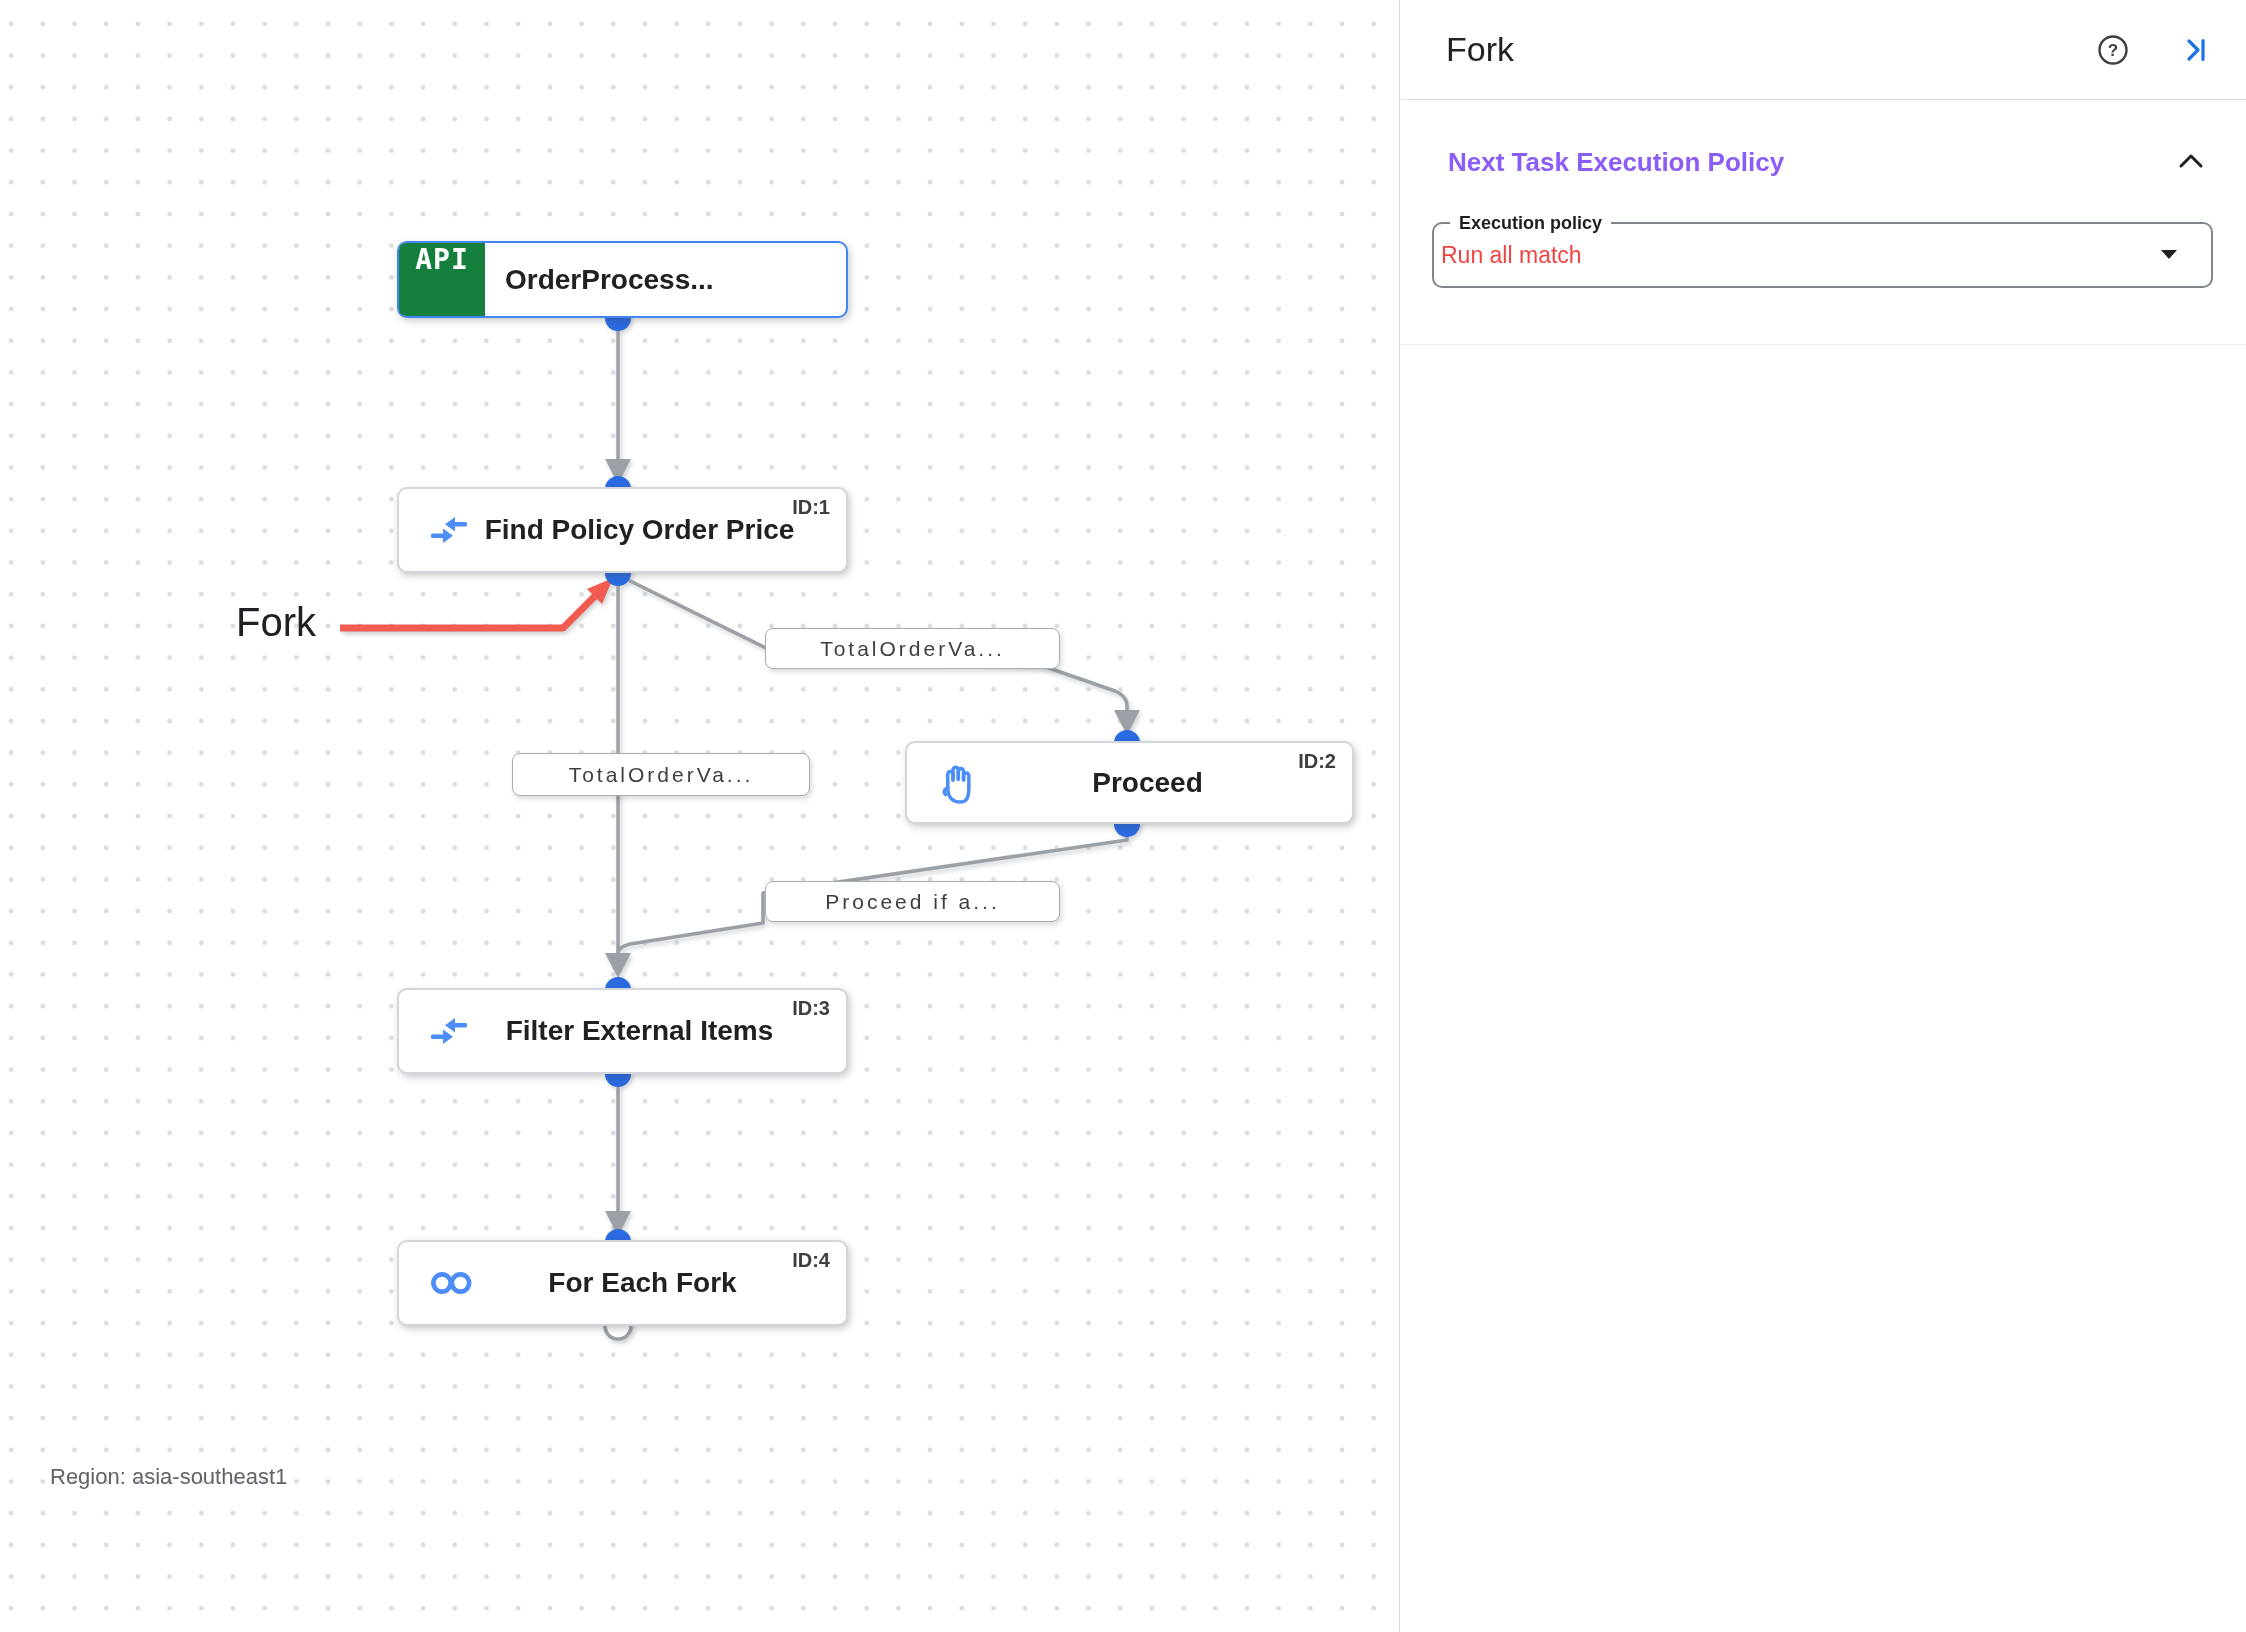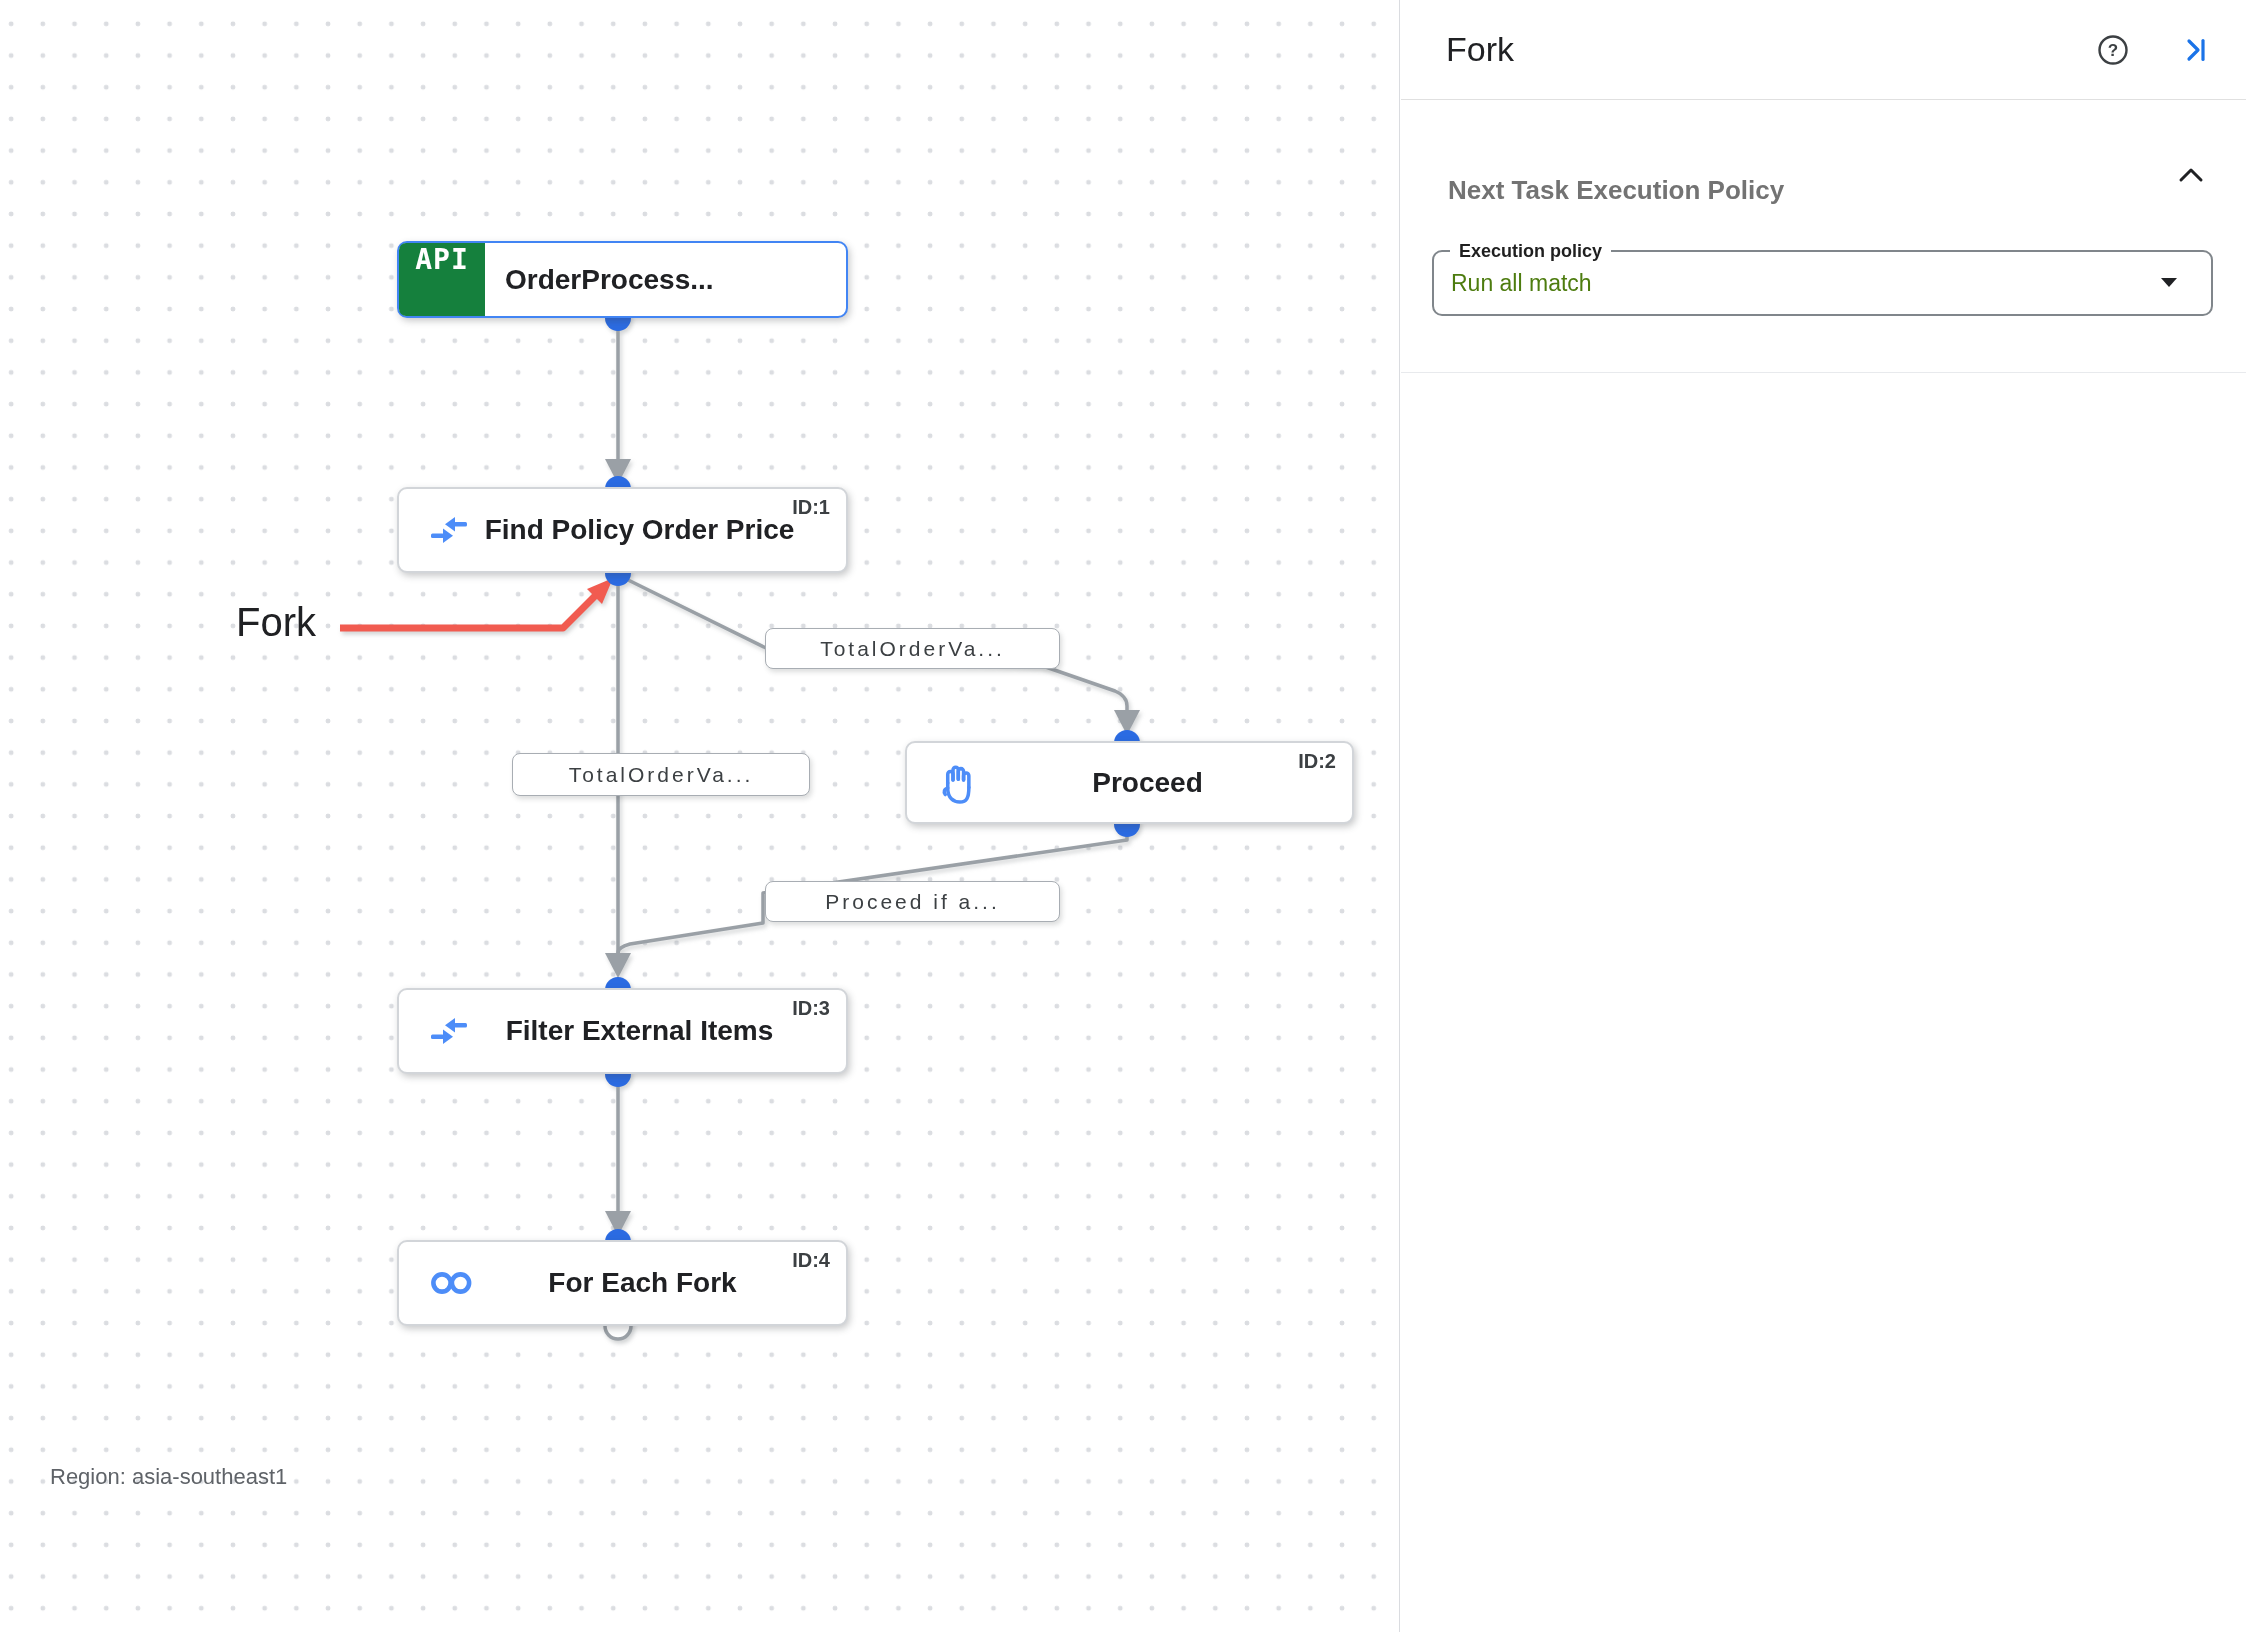--- a/index.html
+++ b/index.html
@@ -41,31 +41,31 @@
   .region-label { position:absolute; left:50px; top:1464px; font-size:22px; color:#5f6368; }
 
   
   .panel { position:absolute; left:1401px; top:0; width:845px; height:1632px; background:#fff; }
   .panel-header { position:relative; height:100px; border-bottom:1px solid #e0e0e0; display:flex; align-items:center; }
   .panel-title { font-size:34px; color:#202124; margin-left:45px; }
   .panel-header .icons { position:absolute; right:34px; display:flex; align-items:center; gap:48px; }
   .icon-btn { width:34px; height:34px; display:flex; align-items:center; justify-content:center; cursor:pointer; background:none; border:none; }
 
   .section-header { position:relative; margin:47px 40px 0 47px; display:flex; align-items:center; justify-content:space-between; }
-  .section-title { font-size:26px; font-weight:700; color:#737373;margin-top:28px; }
+  .section-title { font-size:26px; font-weight:700; color:#8b5cf6; }
 
   .outlined-field {
     position:relative; margin:44px 0 0 31px; width:781px; height:66px;
     border:2px solid #80868b; border-radius:10px; display:flex; align-items:center; cursor:pointer;
   }
   .outlined-field .float-label {
     position:absolute; top:-13px; left:16px; background:#fff; padding:0 9px;
     font-size:18px; font-weight:600; color:#1f1f1f; line-height:24px;
   }
-  .outlined-field .value { font-size:23px; color:#4d7c0f; margin-left:17px; flex:1; }
+  .outlined-field .value { font-size:23px; color:#ef4444; margin-left:7px; flex:1; }
   .outlined-field .caret { margin-right:33px; }
 
   .panel-divider { margin-top:56px; height:1px; background:#e8eaed; width:100%; }
 </style>
 </head>
 <body>
 
 <div class="app">
 
   <div class="canvas">

